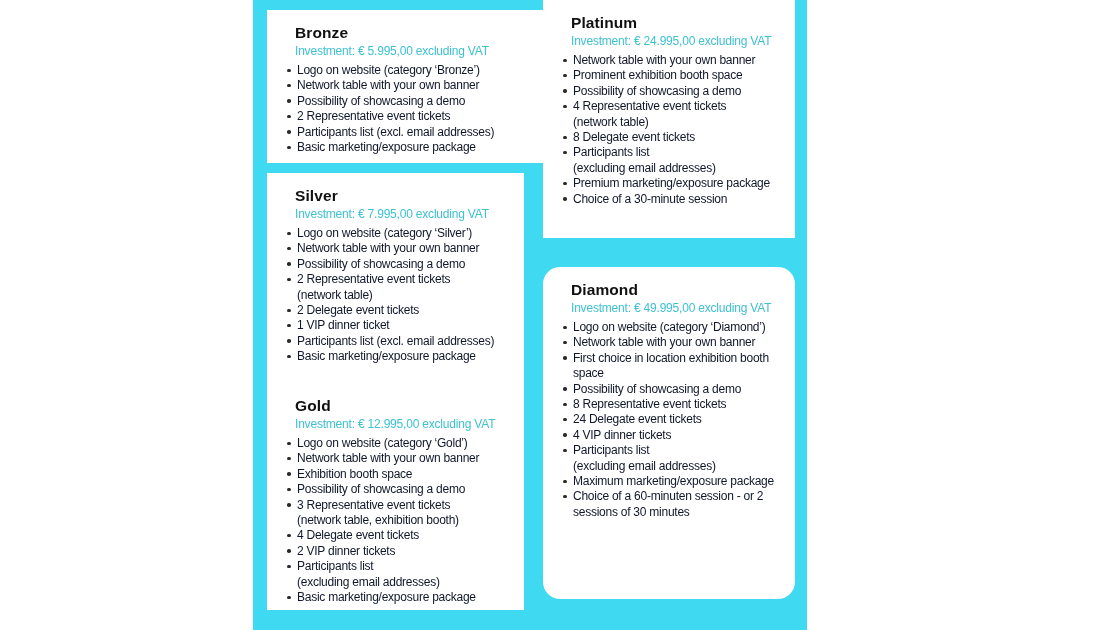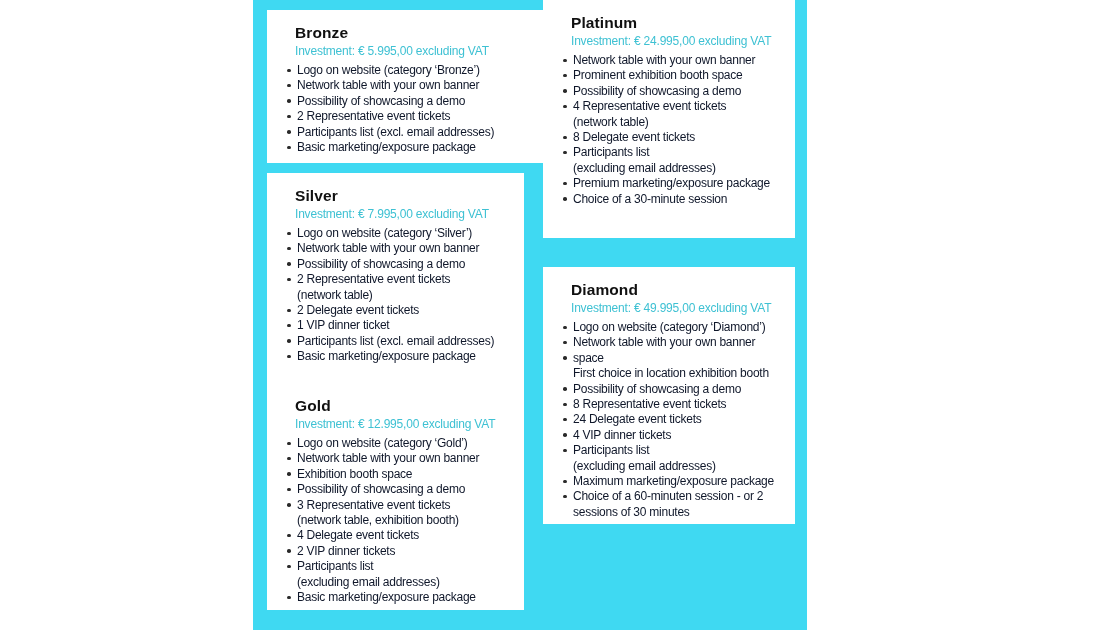--- a/index.html
+++ b/index.html
@@ -19,21 +19,21 @@
   .card {
     position: absolute;
     background: #ffffff;
     box-sizing: border-box;
     padding: 12px 8px 0 28px;
   }
   .card-bronze   { left: 14px;  top: 10px;  width: 285px; height: 153px; }
   .card-silver   { left: 14px;  top: 173px; width: 257px; height: 222px; }
   .card-gold     { left: 14px;  top: 383px; width: 257px; height: 227px; }
   .card-platinum { left: 290px; top: 0;  width: 252px; height: 238px; }
-  .card-diamond  { left: 290px; top: 267px; width: 252px; height: 257px; }
+  .card-diamond  { left: 290px; top: 267px; width: 252px; height: 332px; border-radius: 17px; }
   .tier-name {
     margin: 0;
     font-size: 15.5px;
     font-weight: 700;
     color: #101010;
     line-height: 21px;
     letter-spacing: 0.1px;
   }
   .investment {
     font-size: 12px;
@@ -231,22 +231,22 @@
         <li class="feature">
           <span class="dot"></span>
           <div class="feature-line">Logo on website (category ‘Diamond’)</div>
         </li>
         <li class="feature">
           <span class="dot"></span>
           <div class="feature-line">Network table with your own banner</div>
         </li>
         <li class="feature">
           <span class="dot"></span>
+          <div class="feature-line">First choice in location exhibition booth</div>
           <div class="feature-line">space</div>
-          <div class="feature-line">First choice in location exhibition booth</div>
         </li>
         <li class="feature">
           <span class="dot"></span>
           <div class="feature-line">Possibility of showcasing a demo</div>
         </li>
         <li class="feature">
           <span class="dot"></span>
           <div class="feature-line">8 Representative event tickets</div>
         </li>
         <li class="feature">

